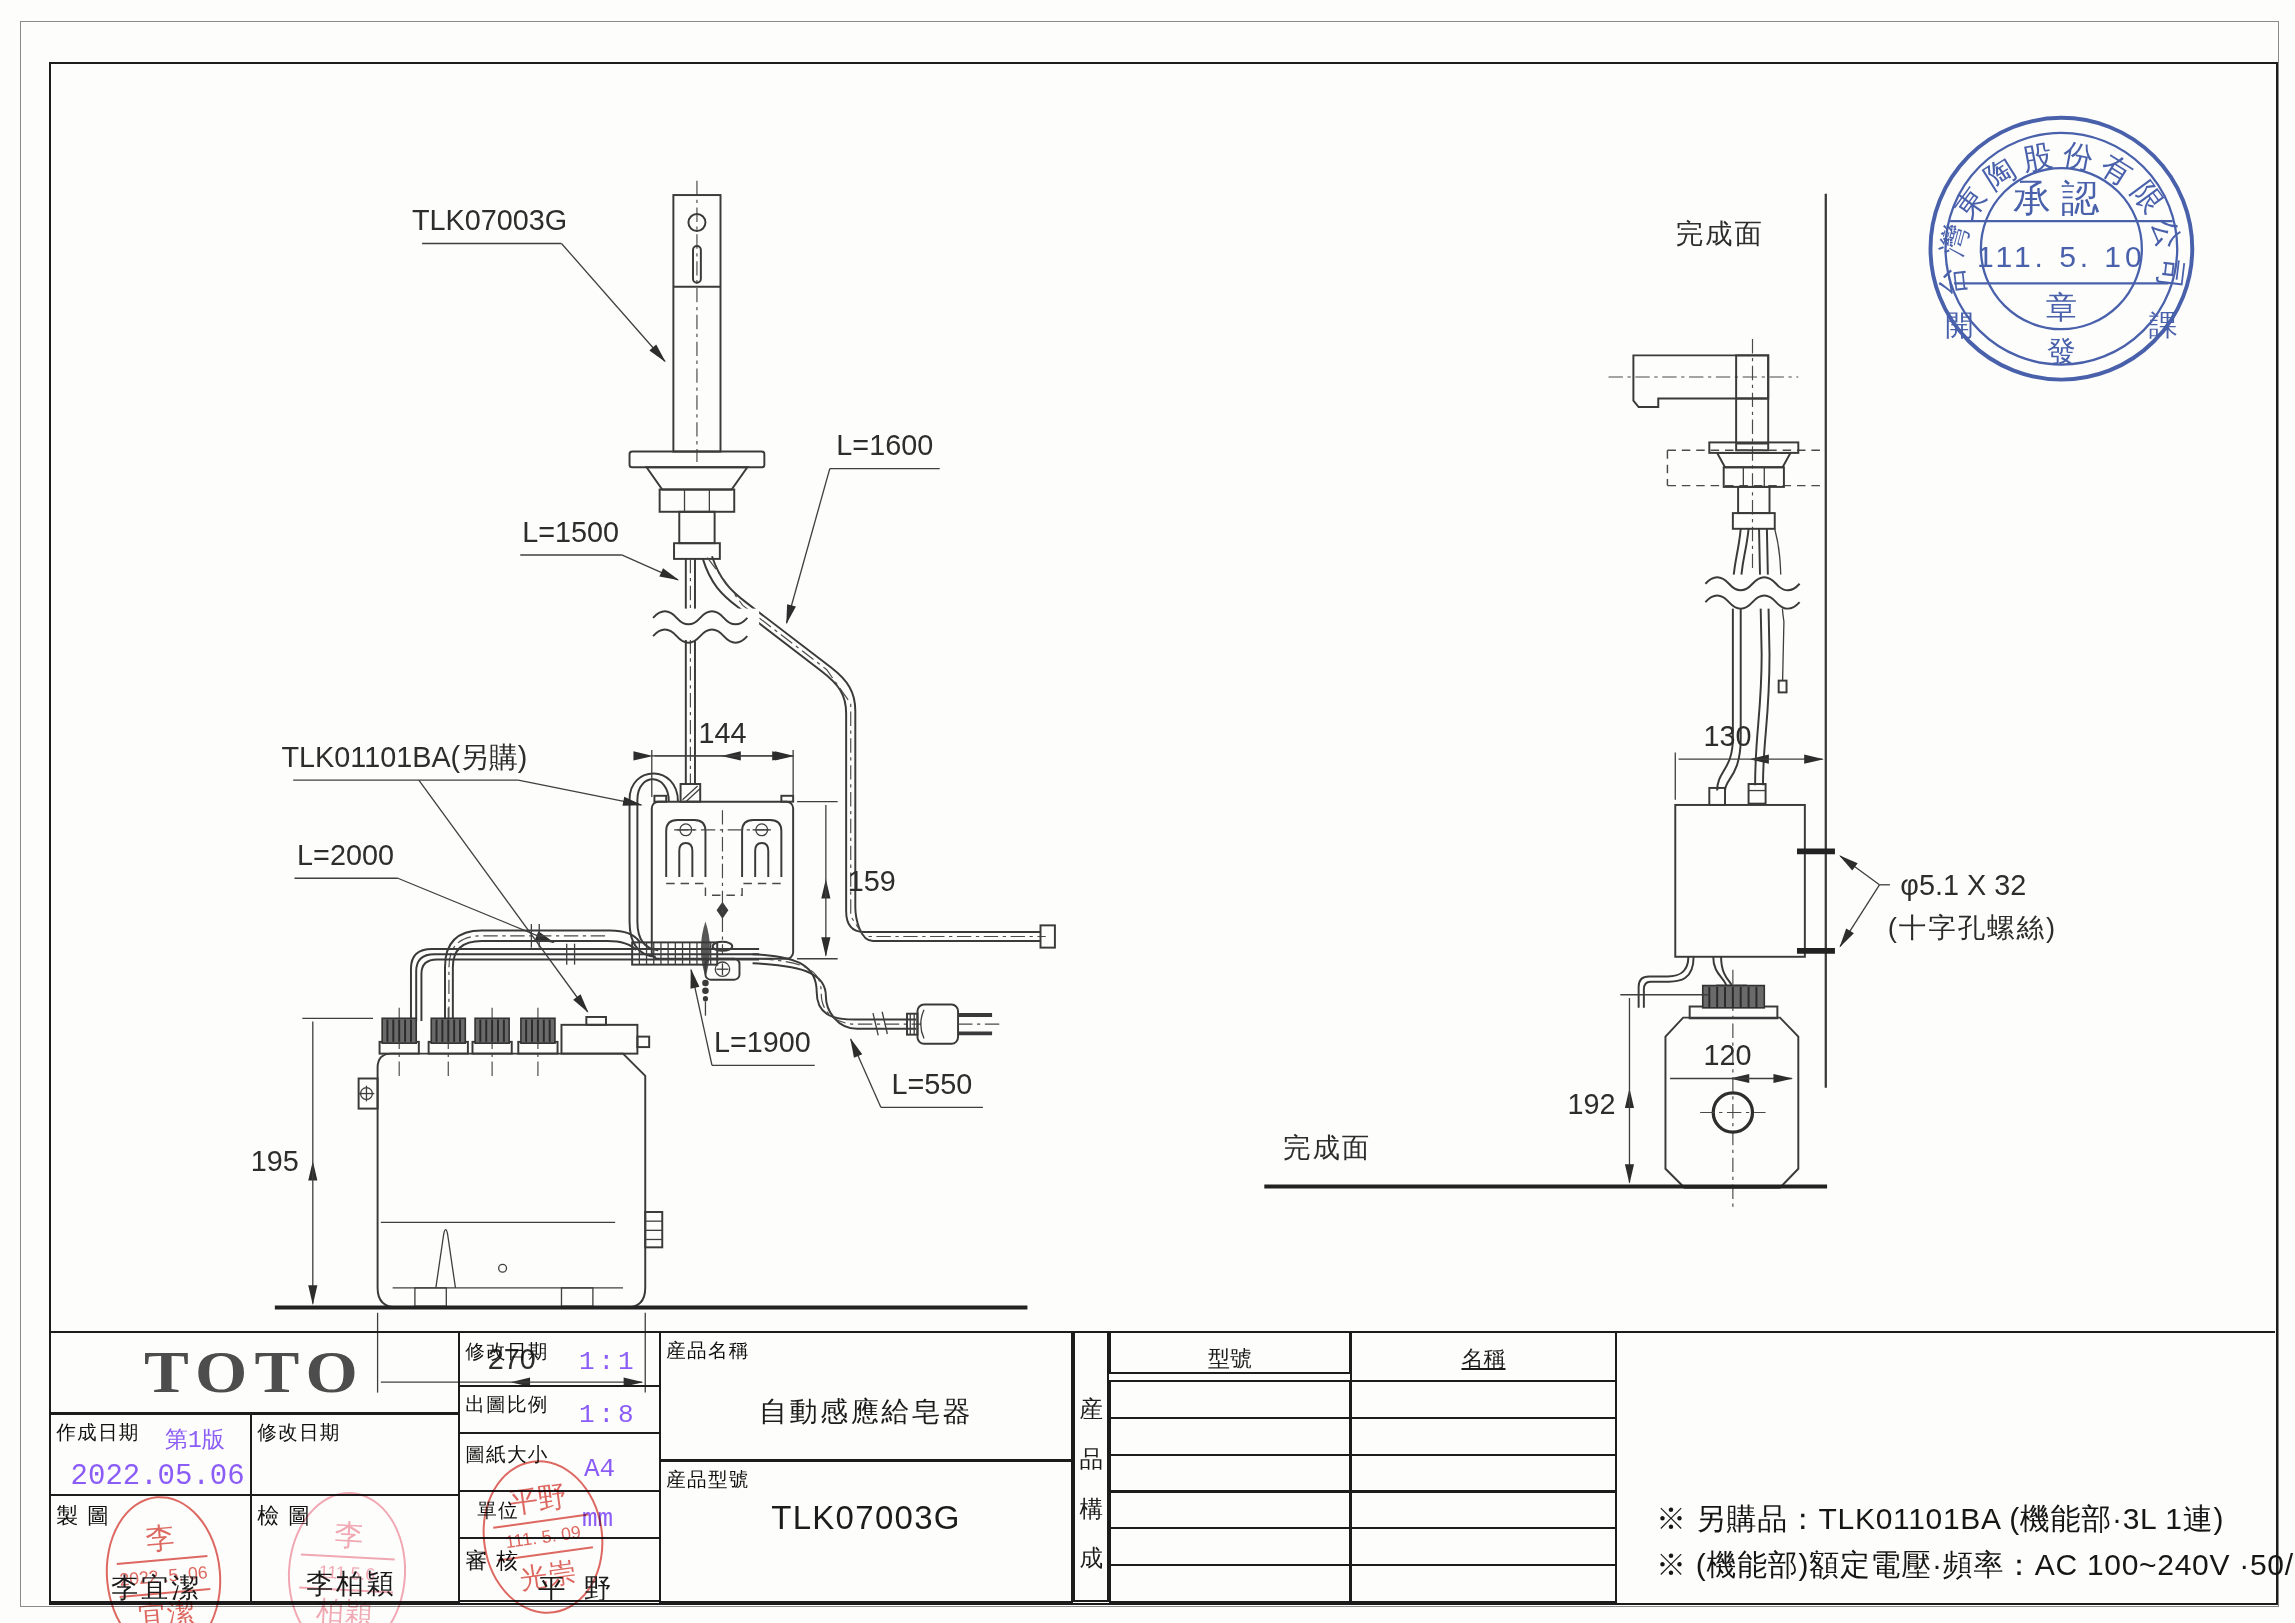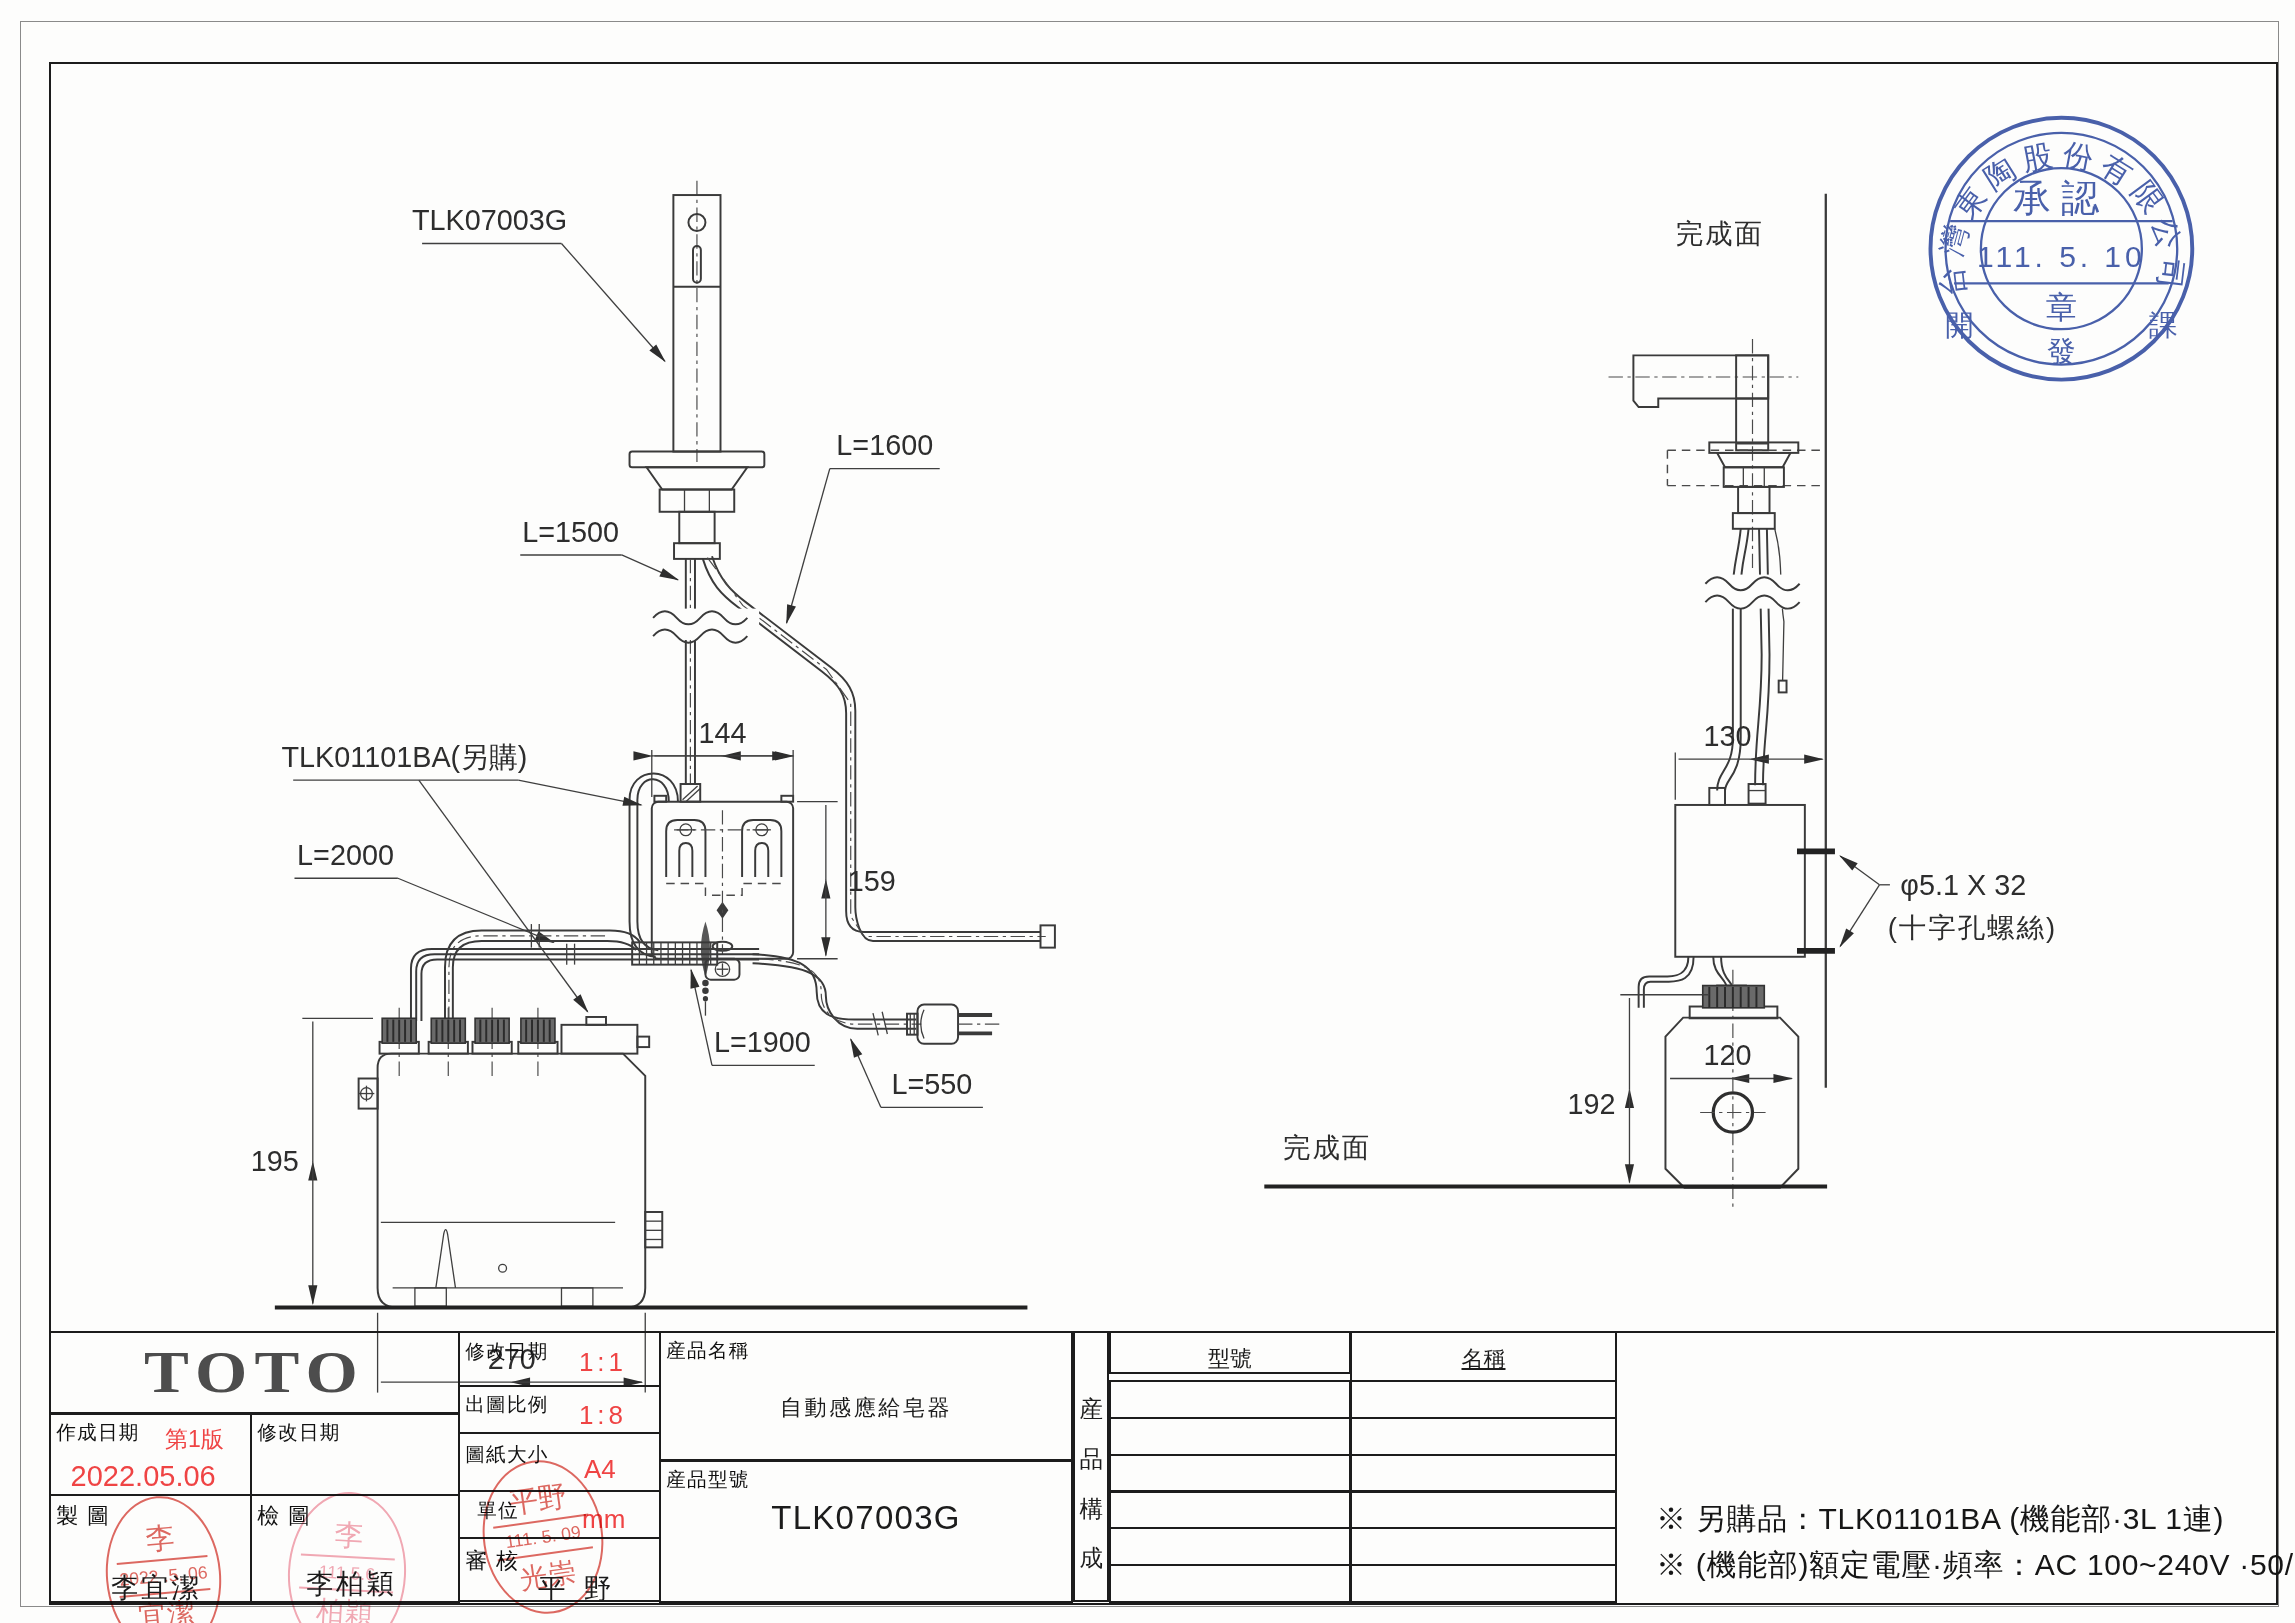--- a/index.html
+++ b/index.html
@@ -5,24 +5,24 @@
   html,body{margin:0;padding:0;background:#e8e8e8;}
   #sheet{position:relative;width:2295px;height:1623px;background:#fdfdfc;overflow:hidden;
          font-family:"Liberation Sans",sans-serif;color:#1c1c1c;}
   .abs{position:absolute;}
   
   #outer-frame{left:19.6px;top:21px;width:2257px;height:1584px;border:1.3px solid #8a8a8a;}
   #main-frame{left:49px;top:62px;width:2225px;height:1539px;border:2.6px solid #1c1c1c;}
   
   .cell{position:absolute;border:2px solid #1c1c1c;box-sizing:border-box;background:transparent;}
   .lbl{position:absolute;font-size:19.6px;letter-spacing:1.3px;color:#111;}
-  .val{position:absolute;font-size:26px;color:#ef4444;}
+  .val{position:absolute;font-size:26px;color:#8b5cf6;font-family:Liberation Mono, monospace;}
   #toto-logo{font-family:"Liberation Serif",serif;font-weight:bold;font-size:60px;
              letter-spacing:6.5px;color:#4d4d4d;transform:scaleX(1.12);transform-origin:center;}
-  .prodname{font-size:22px;letter-spacing:2.6px;}
+  .prodname{font-size:28px;letter-spacing:2.6px;}
   .model{font-size:33px;letter-spacing:1.3px;}
   .vert-char{position:absolute;font-size:23.6px;width:39px;text-align:center;}
   .note{position:absolute;font-size:30px;letter-spacing:0.7px;color:#161616;white-space:nowrap;}
   
   .rstamp{position:absolute;border-radius:50%;box-sizing:border-box;display:flex;flex-direction:column;
           justify-content:center;align-items:center;mix-blend-mode:multiply;opacity:.85;}
   .rstamp .rs-top{font-size:29px;line-height:1;}
   .rstamp .rs-date{font-size:17.7px;line-height:1;white-space:nowrap;}
   .rstamp .rs-bot{font-size:27.5px;line-height:1;letter-spacing:1.3px;white-space:nowrap;}
   .rstamp .rs-line{width:82%;height:0;border-top:2px solid currentColor;margin:6.5px 0;}

